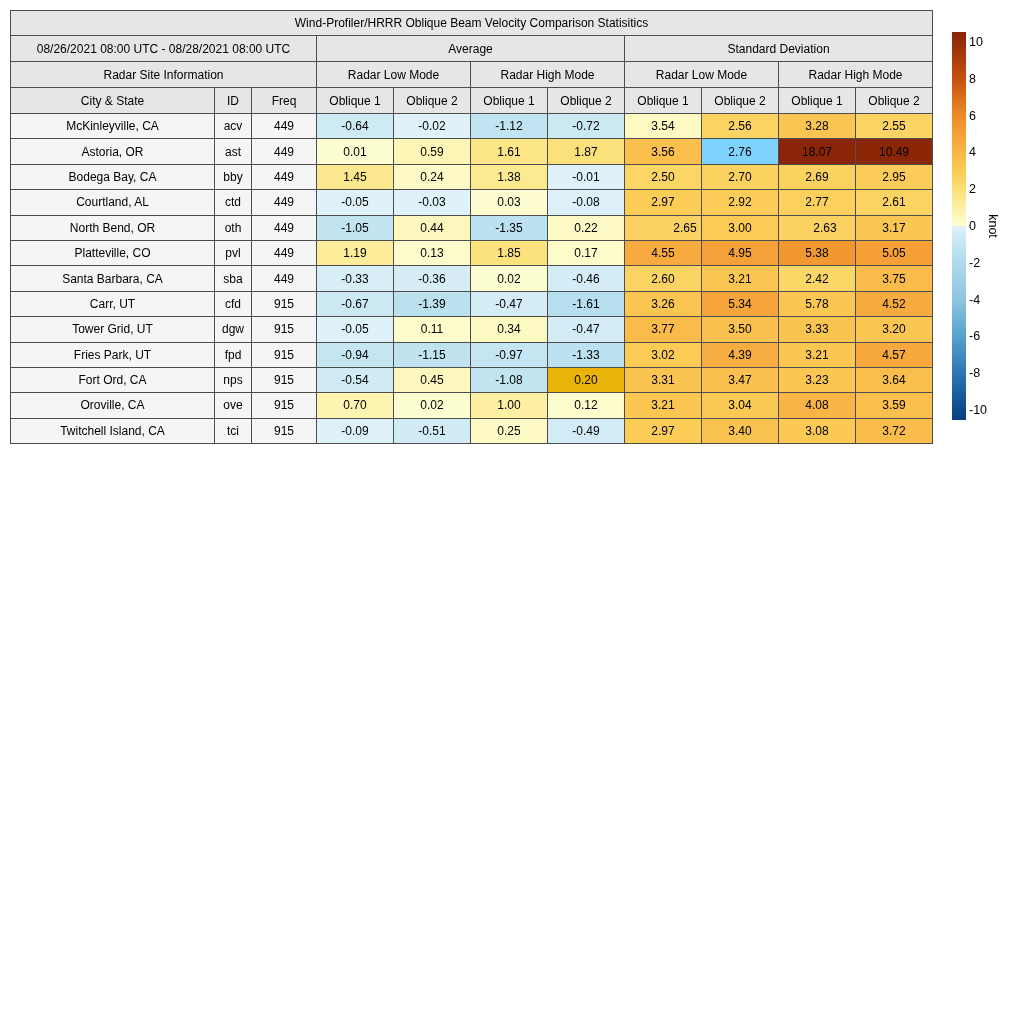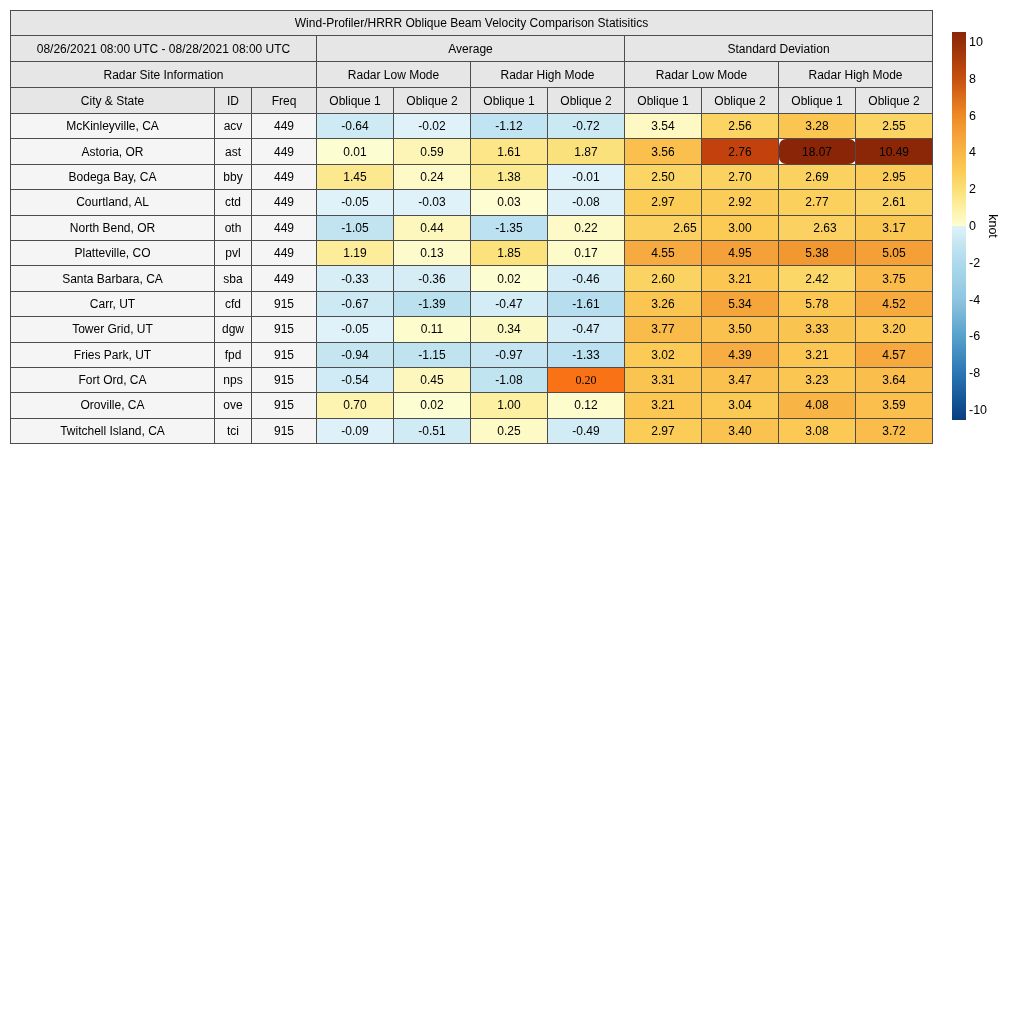--- a/index.html
+++ b/index.html
@@ -128,22 +128,22 @@
         </tr>
         <tr>
           <td class="site">Astoria, OR</td>
           <td class="site">ast</td>
           <td class="site">449</td>
           <td style="background: rgb(253, 253, 210);">0.01</td>
           <td style="background: rgb(253, 245, 182);">0.59</td>
           <td style="background: rgb(252, 230, 135);">1.61</td>
           <td style="background: rgb(251, 225, 124);">1.87</td>
           <td style="background: rgb(250, 191, 77);">3.56</td>
-          <td style="background: #c2410c;">2.76</td>
-          <td style="background: rgb(138, 37, 7); border-radius: 7px;">18.07</td>
+          <td style="background: #7dd3fc;">2.76</td>
+          <td style="background: rgb(138, 37, 7);">18.07</td>
           <td style="background: rgb(139, 38, 7);">10.49</td>
         </tr>
         <tr>
           <td class="site">Bodega Bay, CA</td>
           <td class="site">bby</td>
           <td class="site">449</td>
           <td style="background: rgb(252, 232, 142);">1.45</td>
           <td style="background: rgb(253, 250, 199);">0.24</td>
           <td style="background: rgb(252, 234, 145);">1.38</td>
           <td style="background: rgb(224, 242, 249);">-0.01</td>
@@ -243,21 +243,21 @@
           <td style="background: rgb(251, 199, 82);">3.21</td>
           <td style="background: rgb(247, 169, 62);">4.57</td>
         </tr>
         <tr>
           <td class="site">Fort Ord, CA</td>
           <td class="site">nps</td>
           <td class="site">915</td>
           <td style="background: rgb(208, 235, 245);">-0.54</td>
           <td style="background: rgb(253, 247, 189);">0.45</td>
           <td style="background: rgb(193, 228, 241);">-1.08</td>
-          <td style="background: #f97316; font-family: Liberation Serif, serif;">0.20</td>
+          <td style="background: #eab308;">0.20</td>
           <td style="background: rgb(250, 196, 81);">3.31</td>
           <td style="background: rgb(250, 193, 78);">3.47</td>
           <td style="background: rgb(251, 198, 82);">3.23</td>
           <td style="background: rgb(250, 190, 76);">3.64</td>
         </tr>
         <tr>
           <td class="site">Oroville, CA</td>
           <td class="site">ove</td>
           <td class="site">915</td>
           <td style="background: rgb(253, 244, 177);">0.70</td>

